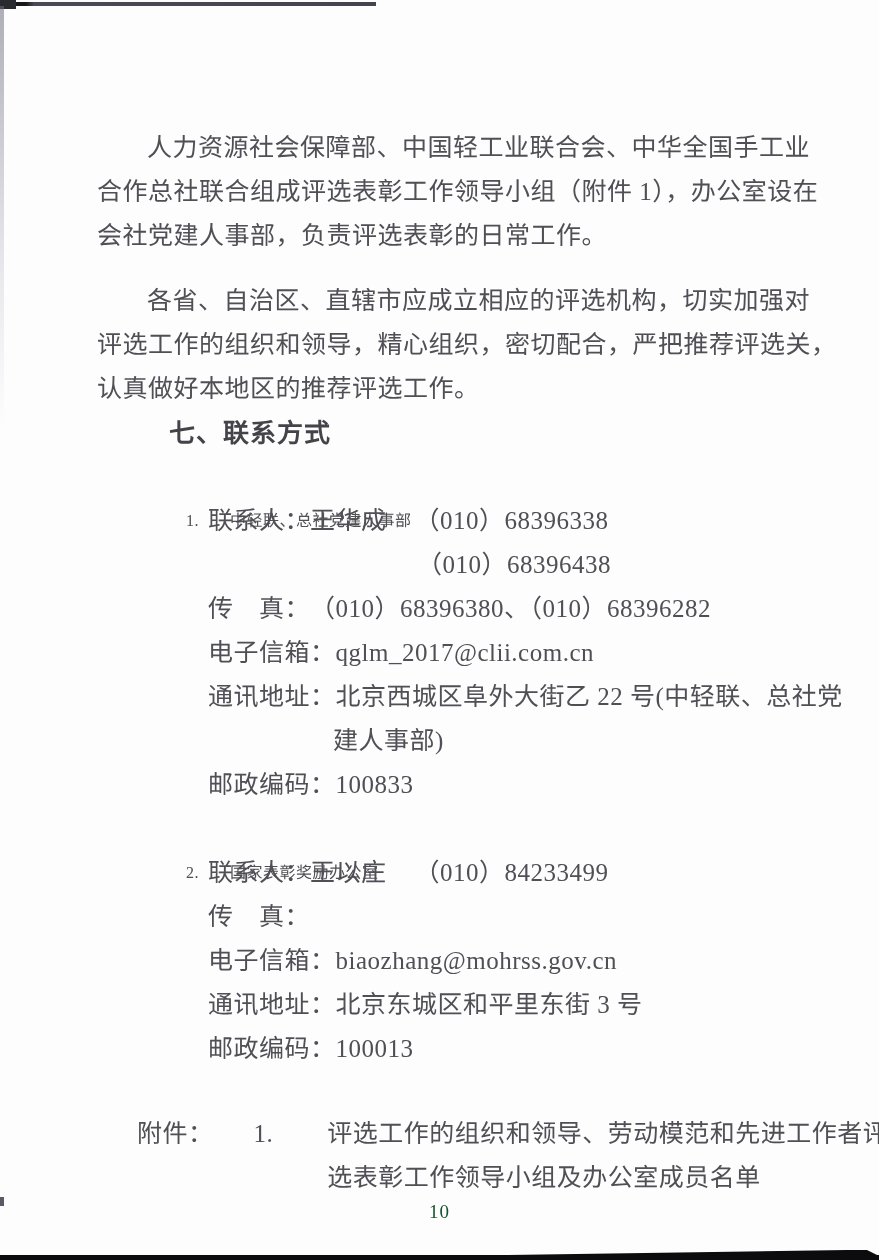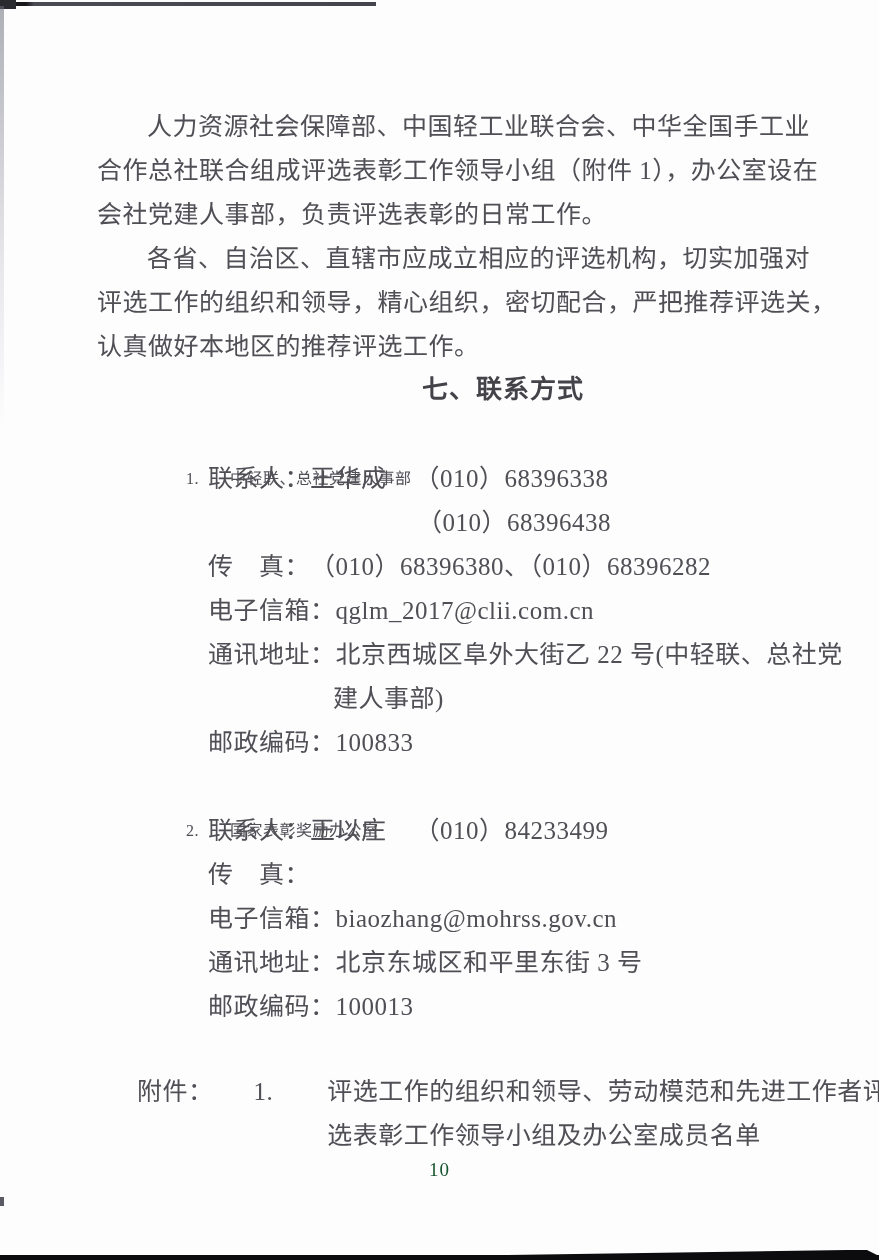--- a/index.html
+++ b/index.html
@@ -45,30 +45,29 @@
     position: absolute;
     left: 97px; top: 105px;
     width: 740px;
   }
   .line {
     height: 44px; line-height: 44px;
     font-size: 25px;
     white-space: pre;
     letter-spacing: 0.5px;
   }
-  .indent { padding-left: 50px; }
+  .indent { padding-left: 50px; margin-top: 21px; }
   .heading-line {
     height: 44px; line-height: 44px;
     padding-left: 72px;
-    font-family: Liberation Mono, monospace;
+    font-family: Liberation Sans, sans-serif;
     font-weight: bold;
     font-size: 26px;
     color: #434349;
     letter-spacing: 1px;
-    text-align: center;
   }
   .org-line {
     height: 44px; line-height: 44px;
     padding-left: 62px;
     font-size: 16px; white-space: pre;
     letter-spacing: 0.5px;
   }
   .org-line .num { display: inline-block; width: 44px; }
   .row {
     display: flex;

